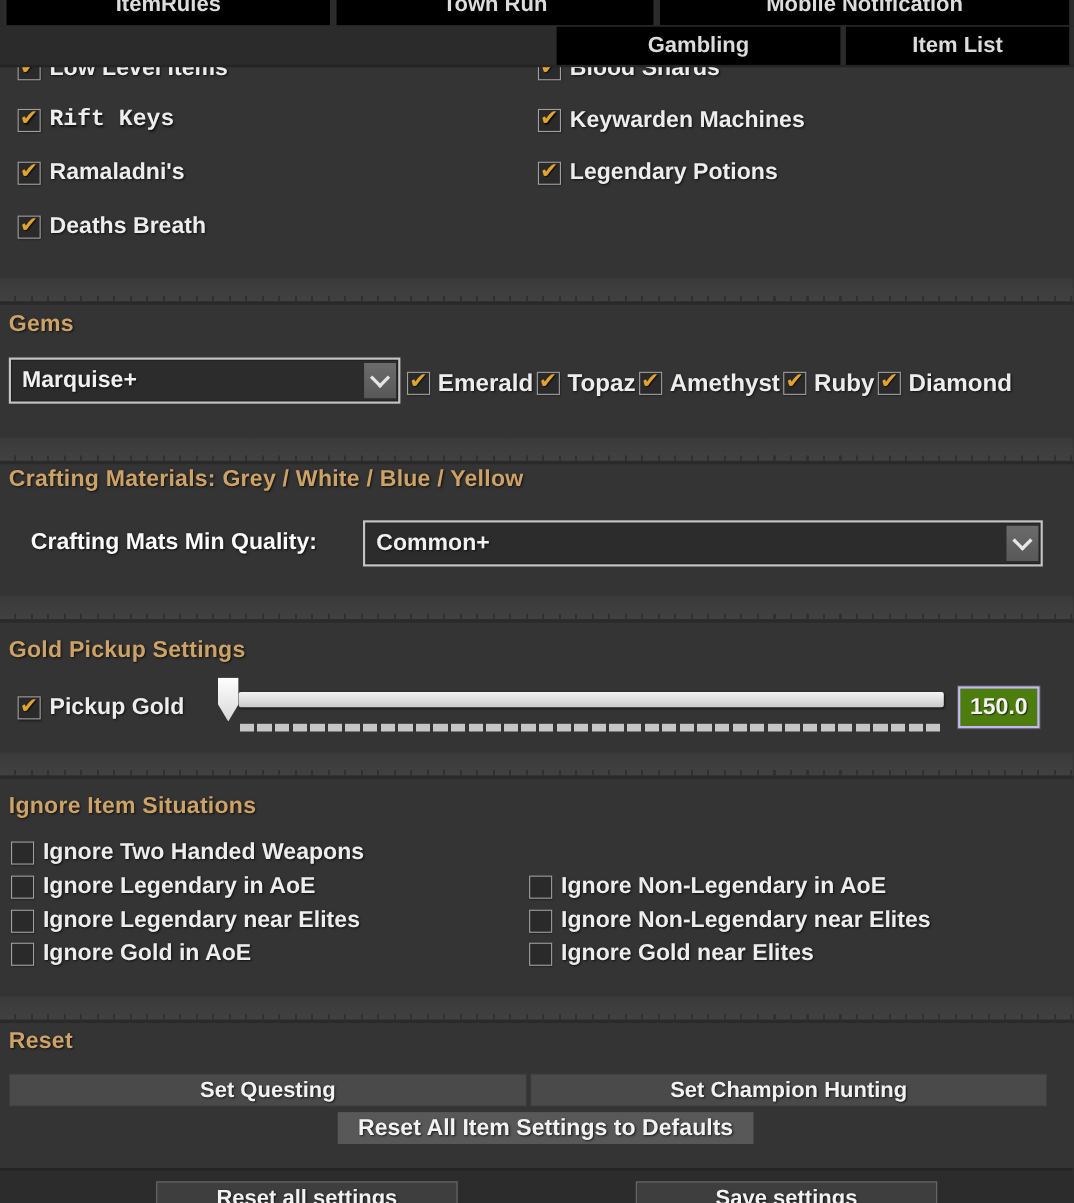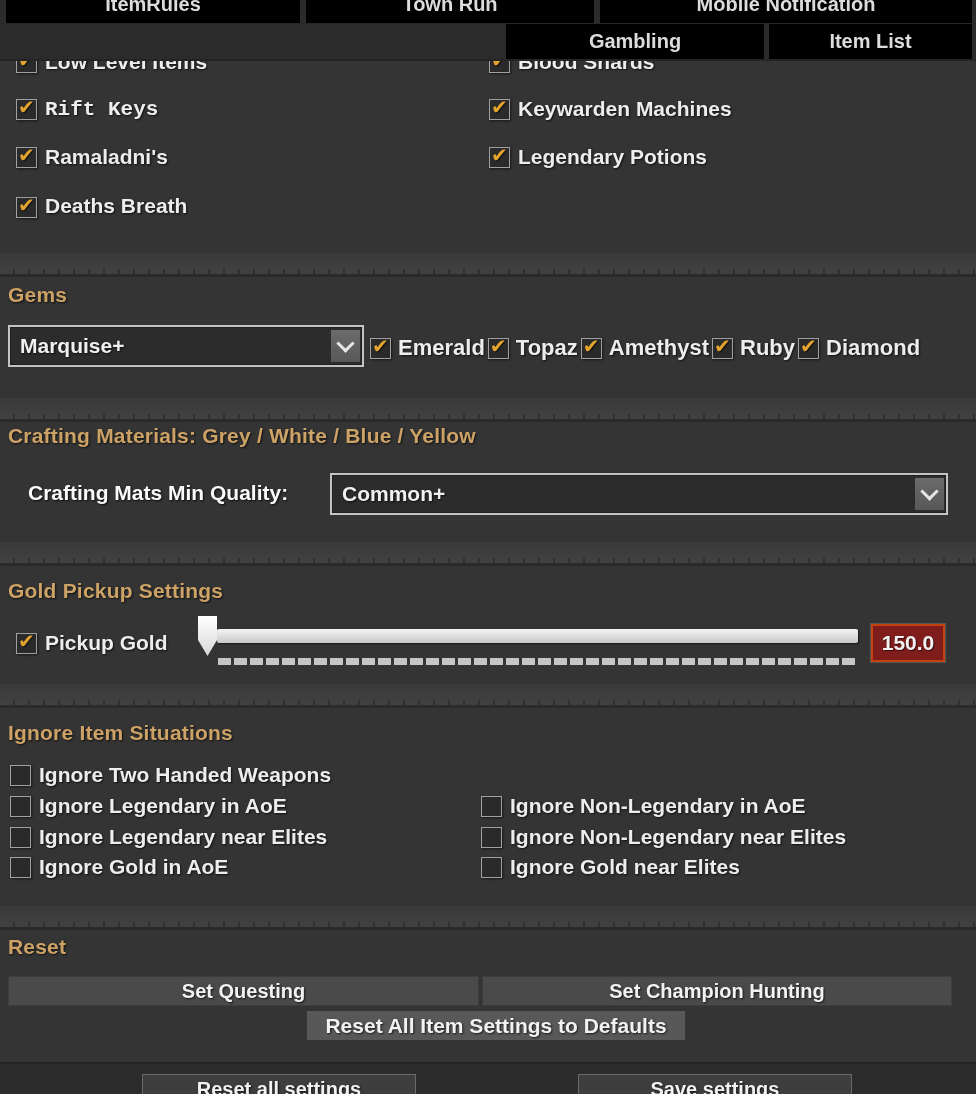--- a/index.html
+++ b/index.html
@@ -86,21 +86,21 @@
     position:absolute;left:217px;top:629px;width:641px;height:14px;
     background:linear-gradient(#f4f4f4,#c9c9c9);border-radius:2px;
     box-shadow:1px 1px 2px rgba(0,0,0,.5);
   }
   #slider-ticks{
     position:absolute;left:218px;top:658px;width:640px;height:7px;
     background:repeating-linear-gradient(to right,#c6c6c6 0 13px,rgba(0,0,0,0) 13px 16px);
   }
   #gold-value{
     position:absolute;left:871px;top:624px;width:70px;height:34px;
-    background:#7f1d1d;border:2px solid #c2410c;box-shadow:0 0 0 1px #565656;
+    background:#4d7c0f;border:2px solid #c4b5fd;box-shadow:0 0 0 1px #565656;
     display:flex;align-items:center;justify-content:center;
     color:#f2f2f2;font-size:21px;font-weight:600;text-shadow:1px 1px 1px rgba(0,0,0,.6);
   }
   
   #crafting-mats-label{
     position:absolute;left:28px;top:481px;color:#fafafa;font-size:21px;font-weight:bold;
     text-shadow:1px 1px 2px rgba(0,0,0,.8);white-space:nowrap;
   }
   
   .btn{
@@ -160,21 +160,21 @@
     <span class="cblabel">Keywarden Machines</span>
   </div>
   <div class="cbrow" style="left:16px;top:145px;">
     <span class="cb checked"></span>
     <span class="cblabel">Ramaladni's</span>
   </div>
   <div class="cbrow" style="left:489px;top:145px;">
     <span class="cb checked"></span>
     <span class="cblabel">Legendary Potions</span>
   </div>
-  <div class="cbrow" style="left:16px;top:194px;align-items:flex-end;">
+  <div class="cbrow" style="left:16px;top:194px;">
     <span class="cb checked"></span>
     <span class="cblabel">Deaths Breath</span>
   </div>
 
   <div class="divider" style="top:253px;"></div>
 
   <div class="sec-title" style="left:8px;top:283px;">Gems</div>
   <div class="dropdown" style="left:8px;top:325px;width:352px;">
     <span class="ddvalue">Marquise+</span>
     <span class="ddbtn">

